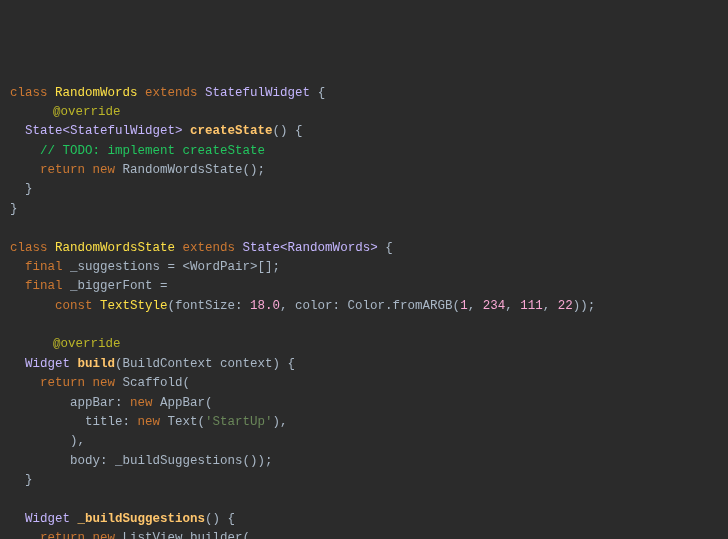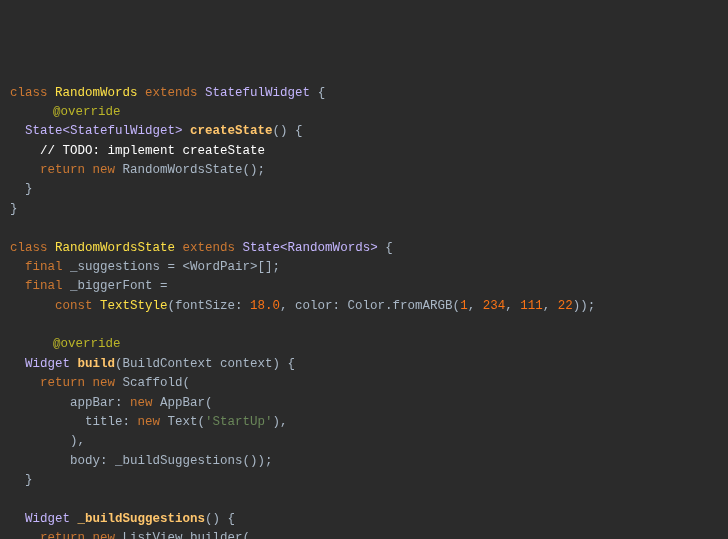--- a/index.html
+++ b/index.html
@@ -13,23 +13,23 @@
     width: 728px;
     height: 539px;
     overflow: hidden;
     white-space: pre;
   }
   .kw { color: #cc7832; }        
   .type { color: #c4b5fd; }      
   .cls { color: #fde047; }       
   .method { color: #ffc66d; font-weight: bold; }    
   .anno { color: #bbb529; margin-left: 28px; }      
-  .comment { color: #ffffff; }
+  .comment { color: #22c55e; }
   .str { color: #6a8759; }       
-  .num { color: #f97316; }
+  .num { color: #f9a8d4; }
   .line { display: block; }
 </style>
 </head>
 <body>
 
 
 
 <div><span class="line"><span class="kw">class</span> <span class="cls">RandomWords</span> <span class="kw">extends</span> <span class="type">StatefulWidget</span><span> {</span></span><span class="line">  <span class="anno">@override</span></span><span class="line">  <span class="type">State&lt;StatefulWidget&gt;</span> <span class="method">createState</span><span>() {</span></span><span class="line">    <span class="comment">// TODO: implement createState</span></span><span class="line">    <span class="kw">return</span> <span class="kw">new</span> <span>RandomWordsState();</span></span><span class="line">  <span>}</span></span><span class="line"><span>}</span></span><span class="line"> </span><span class="line"><span class="kw">class</span> <span class="cls">RandomWordsState</span> <span class="kw">extends</span> <span class="type">State&lt;RandomWords&gt;</span><span> {</span></span><span class="line">  <span class="kw">final</span> <span>_suggestions</span><span> = &lt;WordPair&gt;[];</span></span><span class="line">  <span class="kw">final</span> <span>_biggerFont</span><span> =</span></span><span class="line">      <span class="kw">const</span> <span class="cls">TextStyle</span><span>(fontSize: </span><span class="num">18.0</span><span>, color: Color.fromARGB(</span><span class="num">1</span><span>, </span><span class="num">234</span><span>, </span><span class="num">111</span><span>, </span><span class="num">22</span><span>));</span></span><span class="line"> </span><span class="line">  <span class="anno">@override</span></span><span class="line">  <span class="type">Widget</span> <span class="method">build</span><span>(BuildContext context) {</span></span><span class="line">    <span class="kw">return</span> <span class="kw">new</span> <span>Scaffold(</span></span><span class="line">        <span>appBar:</span> <span class="kw">new</span> <span>AppBar(</span></span><span class="line">          <span>title:</span> <span class="kw">new</span> <span>Text(</span><span class="str">'StartUp'</span><span>),</span></span><span class="line">        <span>),</span></span><span class="line">        <span>body:</span> <span>_buildSuggestions());</span></span><span class="line">  <span>}</span></span><span class="line"> </span><span class="line">  <span class="type">Widget</span> <span class="method">_buildSuggestions</span><span>() {</span></span><span class="line">    <span class="kw">return</span> <span class="kw">new</span> <span>ListView.builder(</span></span></div>
 
 

